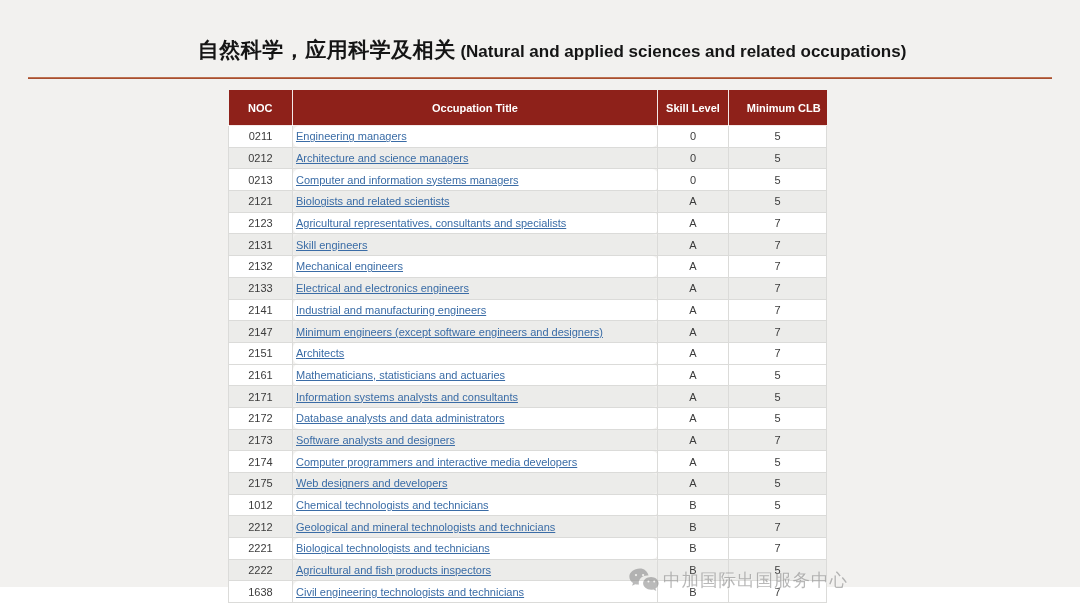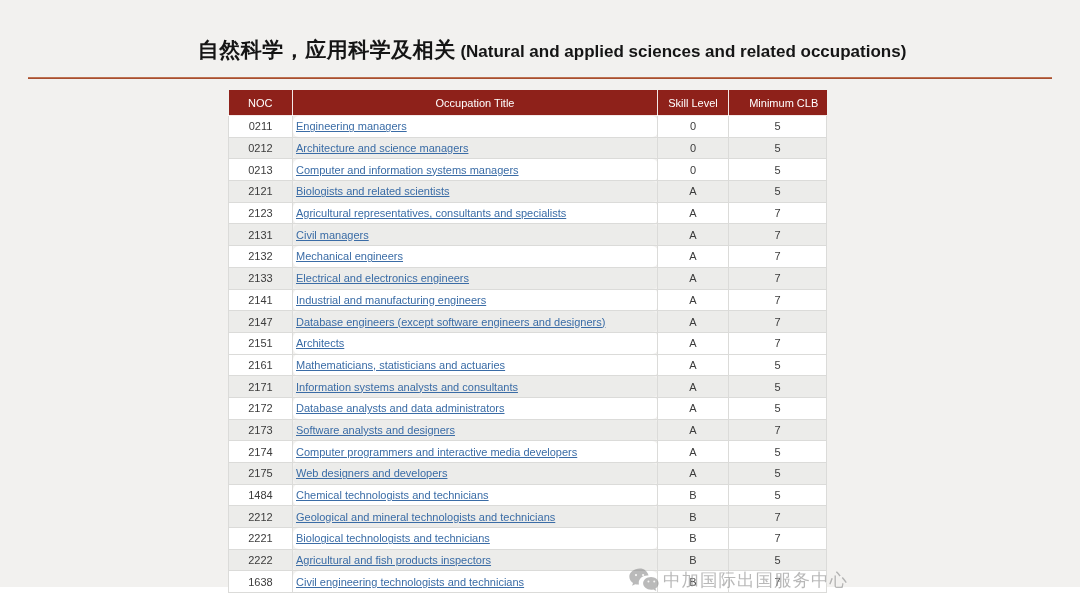--- a/index.html
+++ b/index.html
@@ -44,22 +44,22 @@
   }
   table.noc-table {
     border-collapse: collapse;
     table-layout: fixed;
     width: 598px;
     font-size: 11px;
   }
   table.noc-table th {
     background: var(--header-bg, #8E211A);
     color: #FFFFFF;
-    font-weight: normal;
-    height: 25px;
+    font-weight: bold;
+    height: 35px;
     padding: 0;
     border-right: 1px solid rgba(255,255,255,0.9);
     border-bottom: 1px solid rgba(255,255,255,0.9);
   }
   table.noc-table th:last-child { border-right: none; padding-left: 12px; }
   table.noc-table td {
     height: 21.7px;
     padding: 0;
     box-sizing: border-box;
     border: 1px solid #DBDBD9;
@@ -150,21 +150,21 @@
             <td class="c-clb">5</td>
           </tr>
           <tr>
             <td class="c-noc">2123</td>
             <td class="c-title"><a href="#">Agricultural representatives, consultants and specialists</a></td>
             <td class="c-skill">A</td>
             <td class="c-clb">7</td>
           </tr>
           <tr class="alt">
             <td class="c-noc">2131</td>
-            <td class="c-title"><a href="#">Civil managers</a></td>
+            <td class="c-title"><a href="#">Skill engineers</a></td>
             <td class="c-skill">A</td>
             <td class="c-clb">7</td>
           </tr>
           <tr>
             <td class="c-noc">2132</td>
             <td class="c-title"><a href="#">Mechanical engineers</a></td>
             <td class="c-skill">A</td>
             <td class="c-clb">7</td>
           </tr>
           <tr class="alt">
@@ -174,21 +174,21 @@
             <td class="c-clb">7</td>
           </tr>
           <tr>
             <td class="c-noc">2141</td>
             <td class="c-title"><a href="#">Industrial and manufacturing engineers</a></td>
             <td class="c-skill">A</td>
             <td class="c-clb">7</td>
           </tr>
           <tr class="alt">
             <td class="c-noc">2147</td>
-            <td class="c-title"><a href="#">Database engineers (except software engineers and designers)</a></td>
+            <td class="c-title"><a href="#">Minimum engineers (except software engineers and designers)</a></td>
             <td class="c-skill">A</td>
             <td class="c-clb">7</td>
           </tr>
           <tr>
             <td class="c-noc">2151</td>
             <td class="c-title"><a href="#">Architects</a></td>
             <td class="c-skill">A</td>
             <td class="c-clb">7</td>
           </tr>
           <tr>
@@ -221,21 +221,21 @@
             <td class="c-skill">A</td>
             <td class="c-clb">5</td>
           </tr>
           <tr class="alt">
             <td class="c-noc">2175</td>
             <td class="c-title"><a href="#">Web designers and developers</a></td>
             <td class="c-skill">A</td>
             <td class="c-clb">5</td>
           </tr>
           <tr>
-            <td class="c-noc">1484</td>
+            <td class="c-noc">1012</td>
             <td class="c-title"><a href="#">Chemical technologists and technicians</a></td>
             <td class="c-skill">B</td>
             <td class="c-clb">5</td>
           </tr>
           <tr class="alt">
             <td class="c-noc">2212</td>
             <td class="c-title"><a href="#">Geological and mineral technologists and technicians</a></td>
             <td class="c-skill">B</td>
             <td class="c-clb">7</td>
           </tr>

